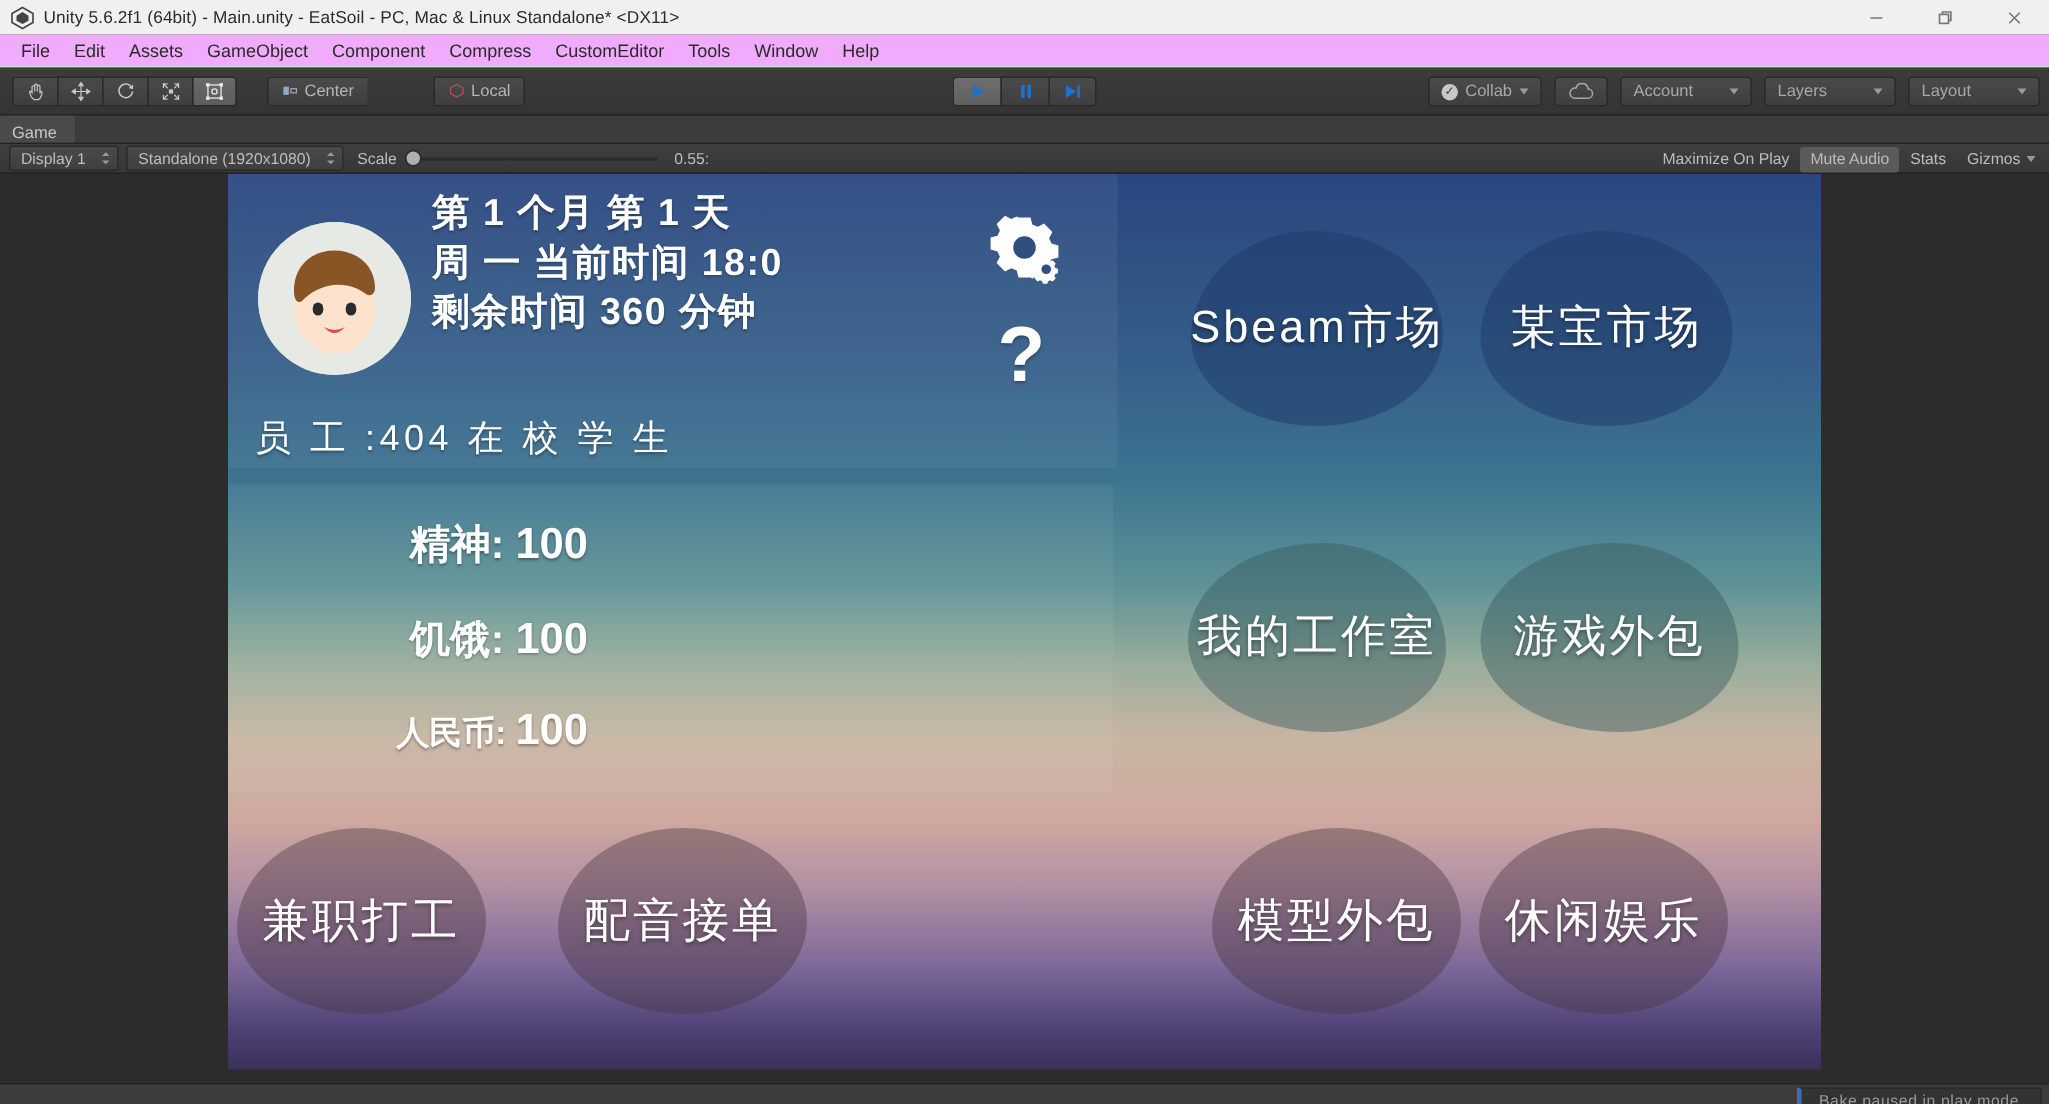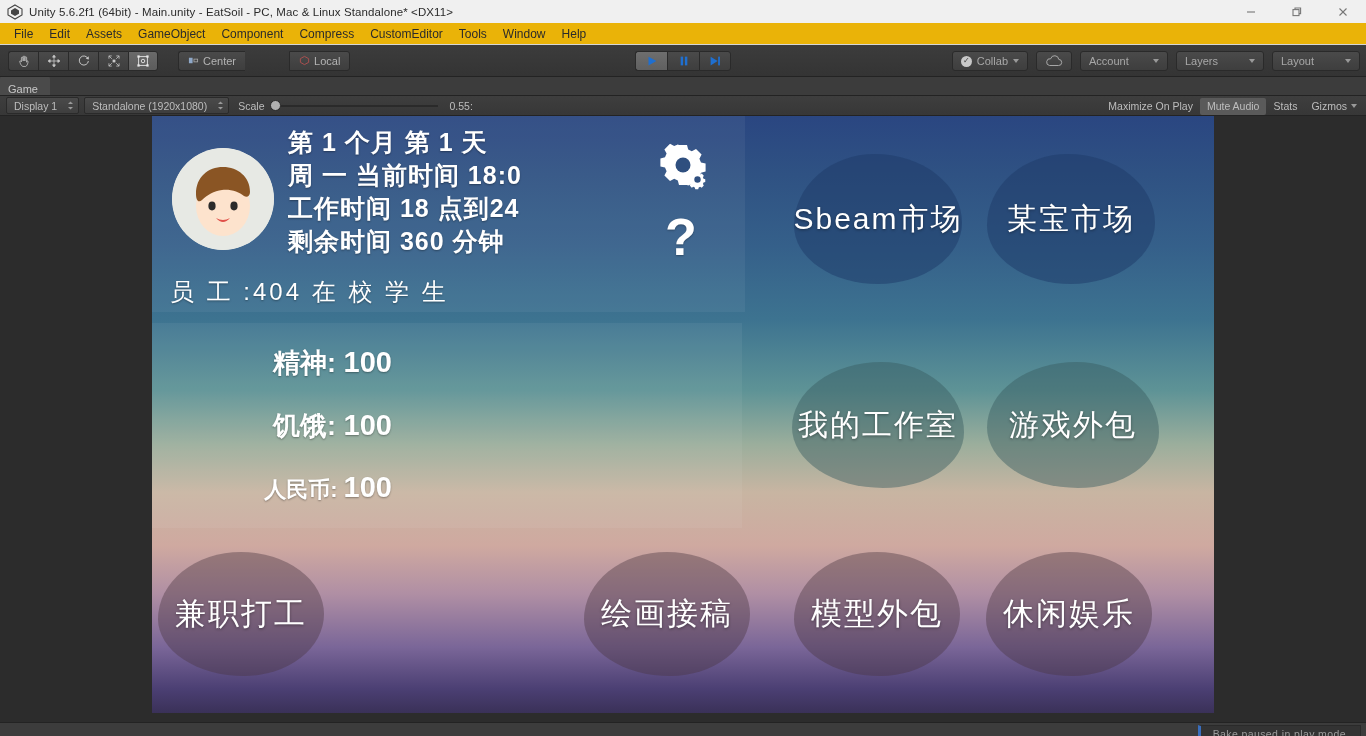--- a/index.html
+++ b/index.html
@@ -26,21 +26,21 @@
   .win-btn {
     width: 46px; height: 23px;
     display: flex; align-items: center; justify-content: center;
     color: #555; font-size: 12px;
   }
   .win-btn svg { display: block; }
 
   
   .menubar {
     height: 22px; width: 100%;
-    background: #eab308;
+    background: #f0abfc;
     display: flex; align-items: center;
     padding-left: 6px;
     border-bottom: 1px solid #d6d6d6;
   }
   .menu-item {
     font-size: 12px; color: #2b2b2b;
     padding: 2px 8px; white-space: nowrap;
   }
 
   
@@ -508,21 +508,20 @@
           <ellipse cx="51" cy="58" rx="27" ry="30" fill="#fde3cd"></ellipse>
           <path d="M24 46c0-17 12-27 27-27s27 10 27 25c0 4-3 6-6 4-5-4-13-7-22-6-8 1-15 5-20 10-3 3-6 1-6-6z" fill="#8a5524"></path>
           <ellipse cx="40" cy="58" rx="3.6" ry="4.4" fill="#2b2b2b"></ellipse>
           <ellipse cx="62" cy="58" rx="3.6" ry="4.4" fill="#2b2b2b"></ellipse>
           <path d="M44 70q7 8 14 0 -7 4 -14 0z" fill="#e0504a"></path>
         </svg>
       </div>
       <div class="info-lines">
         <div>第 1 个月  第 1 天</div>
         <div>周 一   当前时间   18:0</div>
-        <div>工作时间  18 点到24</div>
         <div>剩余时间   360  分钟</div>
       </div>
       <div class="employee-line">员 工 :404 在 校 学 生</div>
       <div class="gear-icon">
         <svg width="54" height="54" viewBox="0 0 54 54">
           <g fill="#ffffff">
             <path d="M22 4h8l1.2 4.6 3.6 1.6 4.2-2.2 5.6 5.6-2.2 4.2 1.6 3.6 4.6 1.2v8l-4.6 1.2-1.6 3.6 2.2 4.2-5.6 5.6-4.2-2.2-3.6 1.6L30 44h-8l-1.2-4.6-3.6-1.6-4.2 2.2-5.6-5.6 2.2-4.2-1.6-3.6L3.4 25.4v-8L8 16.2l1.6-3.6-2.2-4.2 5.6-5.6 4.2 2.2 3.6-1.6z"></path>
           </g>
           <circle cx="26" cy="24" r="7.5" fill="#2f4f7f"></circle>
           <g fill="#ffffff">
@@ -565,25 +564,25 @@
     </div>
     <div class="blob blob-teal" style="left:835px; top:246px; width:172px; height:126px; font-size:30px;">
       <span class="cap">游戏</span>
       <span class="cap">外包</span>
     </div>
 
     <div class="blob blob-dusk" style="left:6px; top:436px; width:166px; height:124px; font-size:31px;">
       <span class="cap">兼职</span>
       <span class="cap">打工</span>
     </div>
-    <div class="blob blob-dusk" style="left:432px; top:436px; width:166px; height:124px; font-size:31px;">
-      <span class="cap">绘画</span>
-      <span class="cap">接稿</span>
-    </div>
-    <div class="blob blob-dusk" style="left:642px; top:436px; width:166px; height:124px; font-size:31px;">
+    <div class="blob blob-dusk" style="left:220px; top:436px; width:166px; height:124px; font-size:31px;">
+      <span class="cap">配音</span>
+      <span class="cap">接单</span>
+    </div>
+    <div class="blob blob-dusk" style="left:656px; top:436px; width:166px; height:124px; font-size:31px;">
       <span class="cap">模型</span>
       <span class="cap">外包</span>
     </div>
     <div class="blob blob-dusk" style="left:834px; top:436px; width:166px; height:124px; font-size:31px;">
       <span class="cap">休闲</span>
       <span class="cap">娱乐</span>
     </div>
 
   </div>
 

